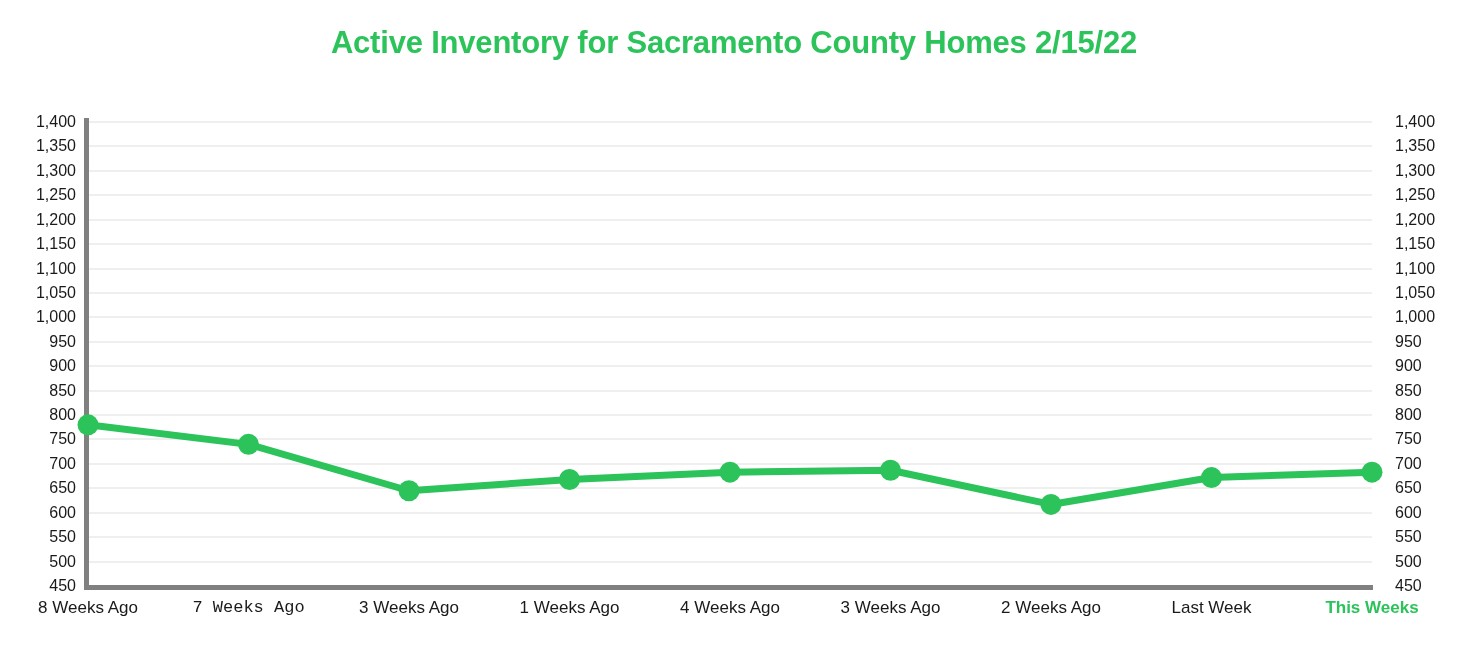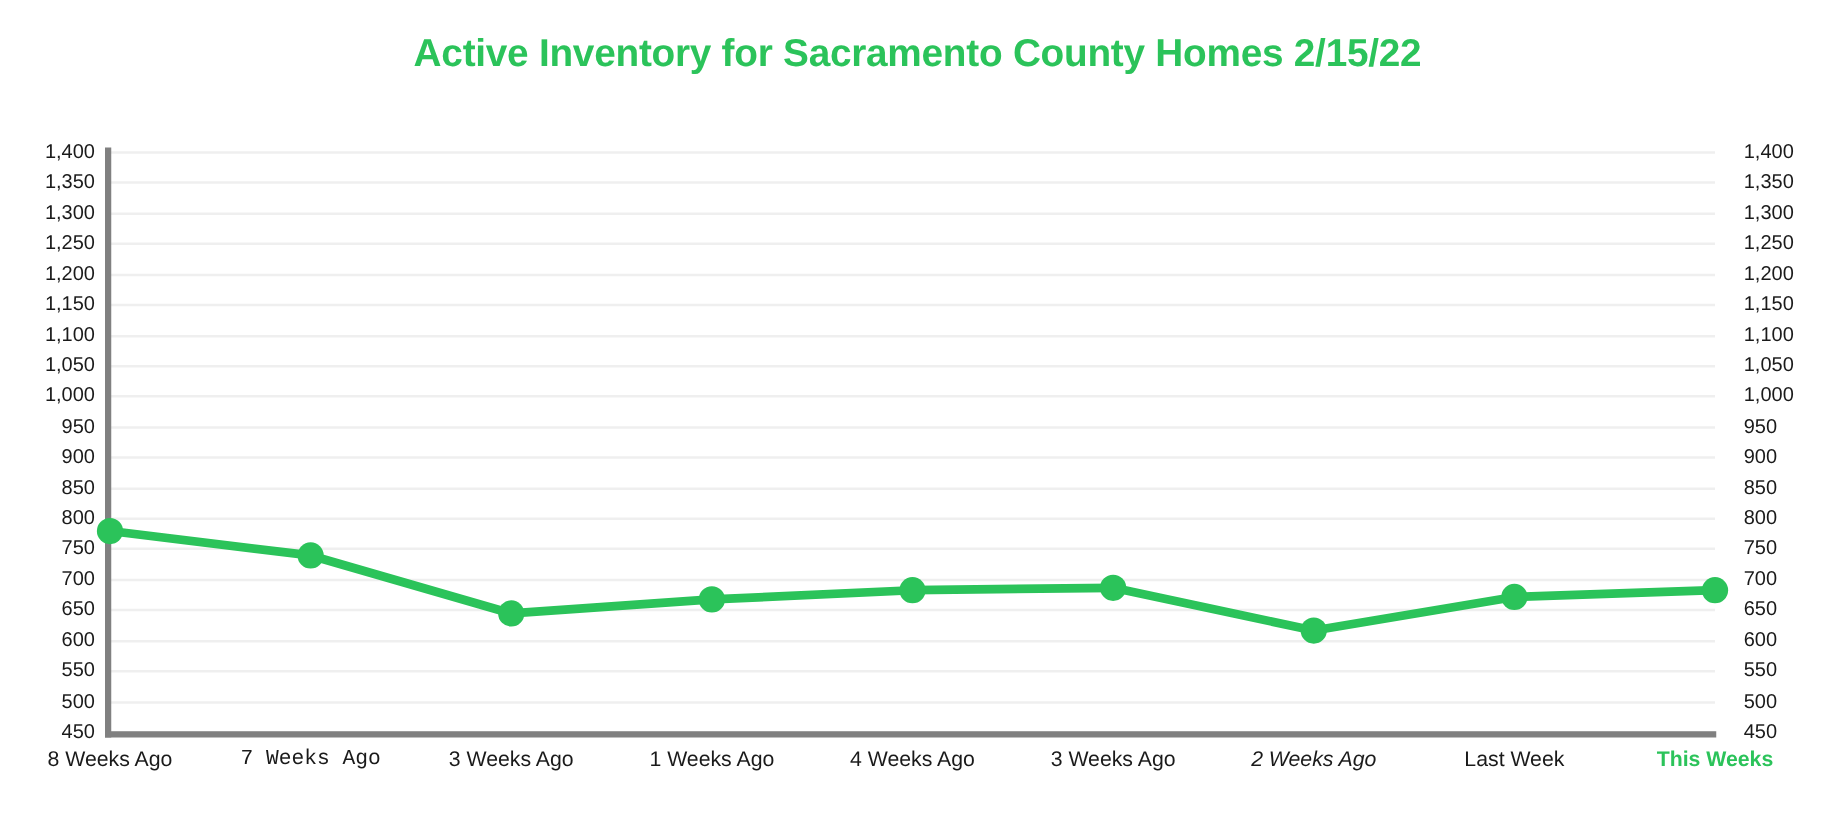--- a/index.html
+++ b/index.html
@@ -211,18 +211,18 @@
       </svg>
   </div>
 
   <div id="xlabels">
       <div class="cat-label" style="left: 88px; color: rgb(26, 26, 26);">8 Weeks Ago</div>
       <div class="cat-label" style="left: 248.5px; color: rgb(26, 26, 26); font-family: Liberation Mono, monospace;">7 Weeks Ago</div>
       <div class="cat-label" style="left: 409px; color: rgb(26, 26, 26);">3 Weeks Ago</div>
       <div class="cat-label" style="left: 569.5px; color: rgb(26, 26, 26);">1 Weeks Ago</div>
       <div class="cat-label" style="left: 730px; color: rgb(26, 26, 26);">4 Weeks Ago</div>
       <div class="cat-label" style="left: 890.5px; color: rgb(26, 26, 26);">3 Weeks Ago</div>
-      <div class="cat-label" style="left: 1051px; color: rgb(26, 26, 26); font-style: italic;">2 Weeks Ago</div>
+      <div class="cat-label" style="left: 1051px; color: rgb(26, 26, 26);">2 Weeks Ago</div>
       <div class="cat-label" style="left: 1211.5px; color: rgb(26, 26, 26);">Last Week</div>
       <div class="cat-label highlight" style="left: 1372px; color: rgb(43, 195, 90);">This Weeks</div>
     </div>
 
 </div>
 
 </body></html>

